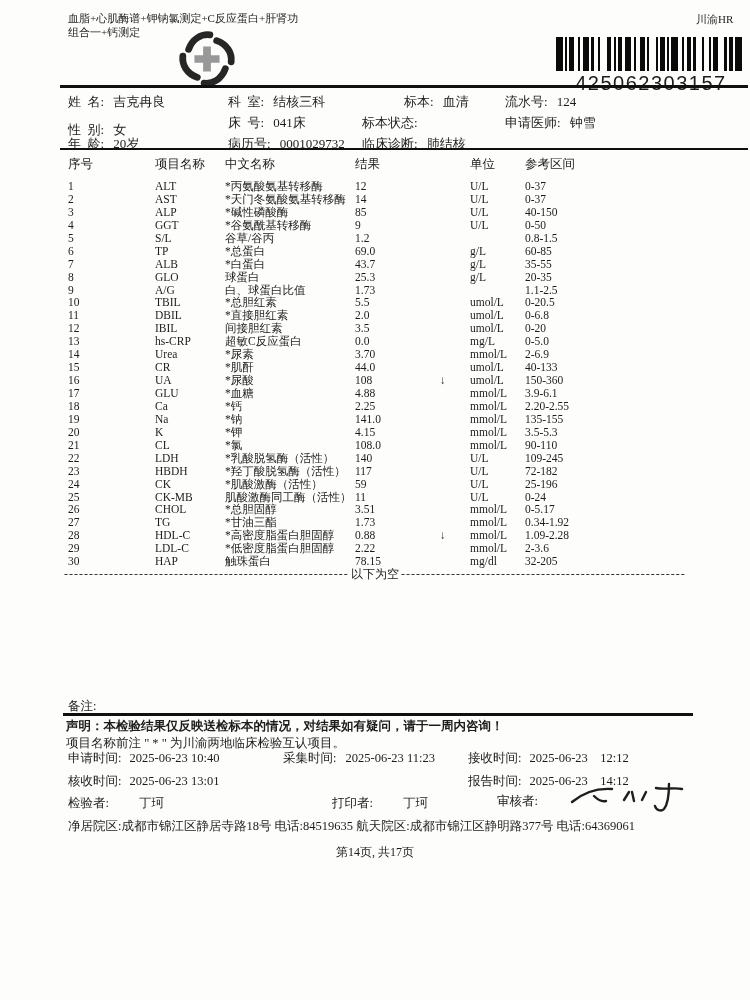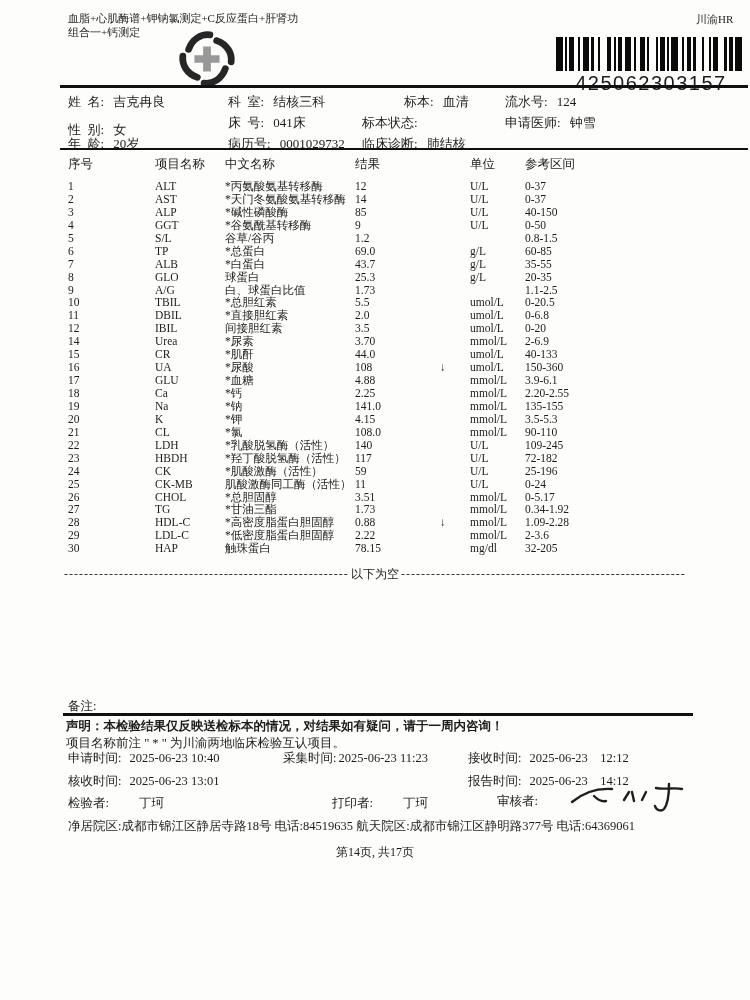--- a/index.html
+++ b/index.html
@@ -274,20 +274,29 @@
       <div class="trow">
         <span class="tc tc-no">12</span>
         <span class="tc tc-code">IBIL</span>
         <span class="tc tc-cn">间接胆红素</span>
         <span class="tc tc-result">3.5</span>
         <span class="tc tc-flag"></span>
         <span class="tc tc-unit">umol/L</span>
         <span class="tc tc-range">0-20</span>
       </div>
       <div class="trow">
+        <span class="tc tc-no">13</span>
+        <span class="tc tc-code">hs-CRP</span>
+        <span class="tc tc-cn">超敏C反应蛋白</span>
+        <span class="tc tc-result">0.0</span>
+        <span class="tc tc-flag"></span>
+        <span class="tc tc-unit">mg/L</span>
+        <span class="tc tc-range">0-5.0</span>
+      </div>
+      <div class="trow">
         <span class="tc tc-no">14</span>
         <span class="tc tc-code">Urea</span>
         <span class="tc tc-cn">*尿素</span>
         <span class="tc tc-result">3.70</span>
         <span class="tc tc-flag"></span>
         <span class="tc tc-unit">mmol/L</span>
         <span class="tc tc-range">2-6.9</span>
       </div>
       <div class="trow">
         <span class="tc tc-no">15</span>
@@ -440,21 +449,21 @@
     <span class="mid">以下为空</span>
     <span class="dash-run">------------------------------------------------------------</span>
   </div>
 
   <div class="abs remark">备注:</div>
   <div class="abs rule rule-3"></div>
   <div class="abs statement">声明：本检验结果仅反映送检标本的情况，对结果如有疑问，请于一周内咨询！</div>
   <div class="abs mutual">项目名称前注 " * " 为川渝两地临床检验互认项目。</div>
 
   <div class="fitem" style="left:68px; top:750px;"><span class="lbl">申请时间:</span><span class="val">2025-06-23 10:40</span></div>
-  <div class="fitem" style="left:283px; top:750px;"><span class="lbl">采集时间:</span><span class="val" style="margin-left:2px;">2025-06-23 11:23</span></div>
+  <div class="fitem" style="left:283px; top:750px;"><span class="lbl">采集时间:</span><span class="val" style="margin-left:9px;">2025-06-23 11:23</span></div>
   <div class="fitem" style="left:468px; top:750px;"><span class="lbl">接收时间:</span><span class="val">2025-06-23    12:12</span></div>
 
   <div class="fitem" style="left:68px; top:773px;"><span class="lbl">核收时间:</span><span class="val">2025-06-23 13:01</span></div>
   <div class="fitem" style="left:468px; top:773px;"><span class="lbl">报告时间:</span><span class="val">2025-06-23    14:12</span></div>
 
   <div class="fitem" style="left:68px; top:795px;"><span class="lbl">检验者:</span><span class="val-wide">丁珂</span></div>
   <div class="fitem" style="left:332px; top:795px;"><span class="lbl">打印者:</span><span class="val-wide">丁珂</span></div>
   <div class="fitem" style="left:497px; top:793px;"><span class="lbl">审核者:</span></div>
 
   <div class="abs sig">

